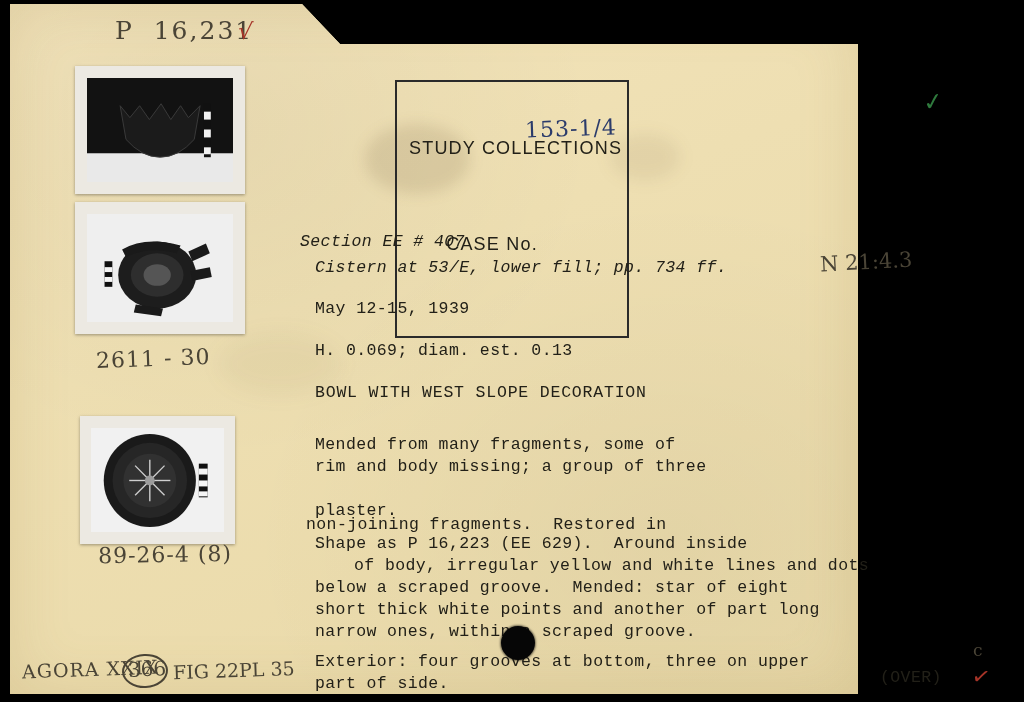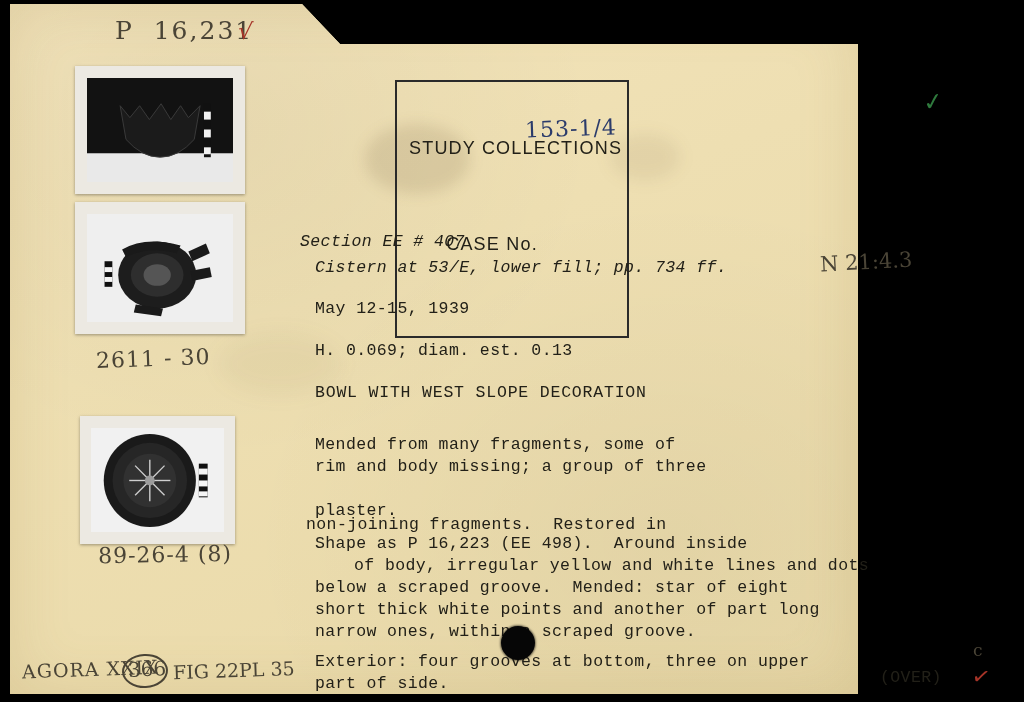--- a/index.html
+++ b/index.html
@@ -194,21 +194,21 @@
 
   <div class="typed" style="left:305px; top:334px;">H. 0.069; diam. est. 0.13</div>
 
   <div class="typed bold" style="left:305px; top:376px; letter-spacing:0.8px;">BOWL WITH WEST SLOPE DECORATION</div>
 
   <div class="typed" style="left:305px; top:428px;">Mended from many fragments, some of</div>
   <div class="typed" style="left:305px; top:450px;">rim and body missing; a group of three</div>
   <div class="typed" style="left:296px; top:472px;margin-top:36px;">non-joining fragments.  Restored in</div>
   <div class="typed" style="left:305px; top:494px;">plaster.</div>
 
-  <div class="typed" style="left:305px; top:527px;">Shape as P 16,223 (EE 498).  Around inside</div>
+  <div class="typed" style="left:305px; top:527px;">Shape as P 16,223 (EE 629).  Around inside</div>
   <div class="typed" style="left:305px; top:549px;margin-left:39px;">of body, irregular yellow and white lines and dots</div>
   <div class="typed" style="left:305px; top:571px;">below a scraped groove.  Mended: star of eight</div>
   <div class="typed" style="left:305px; top:593px;">short thick white points and another of part long</div>
   <div class="typed" style="left:305px; top:615px;">narrow ones, within a scraped groove.</div>
 
   <div class="typed" style="left:305px; top:645px;">Exterior: four grooves at bottom, three on upper</div>
   <div class="typed" style="left:305px; top:667px;">part of side.</div>
 
   <div id="punch-hole" style="left:491px; top:622px;"></div>
 

